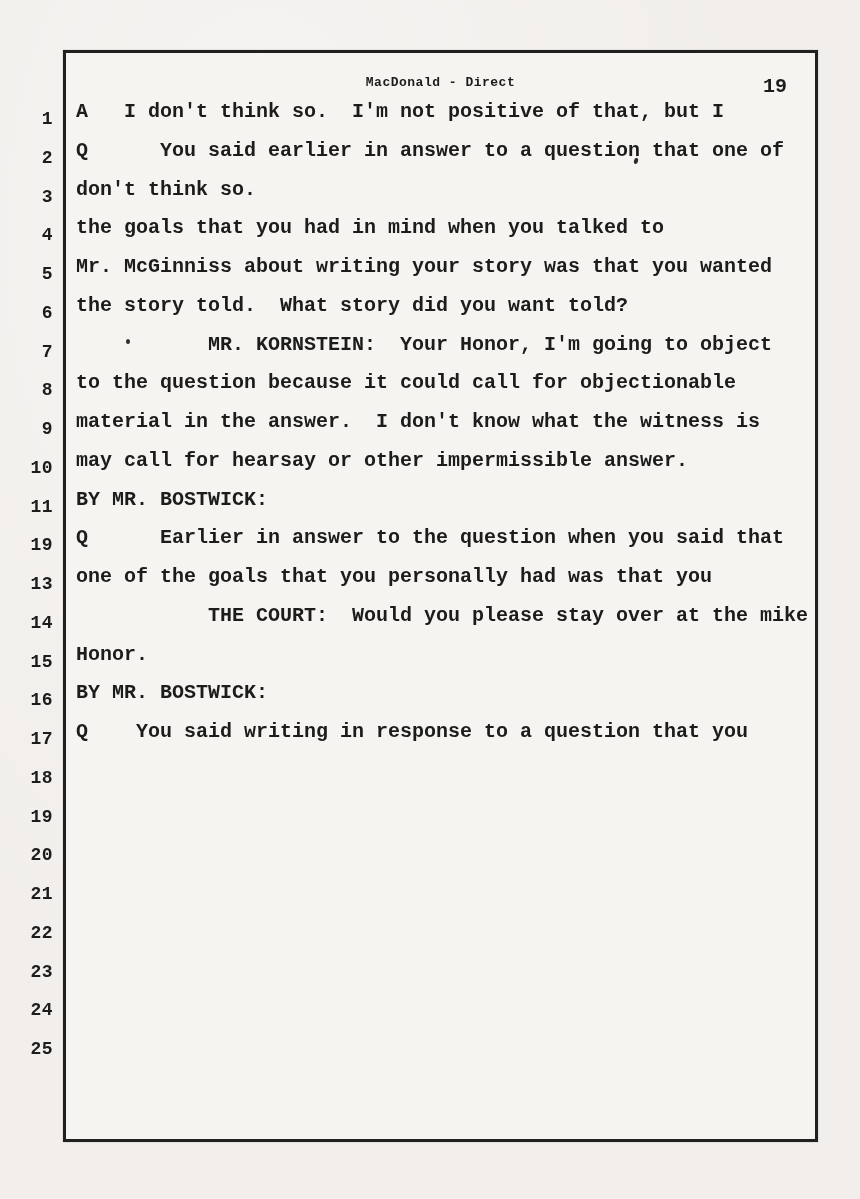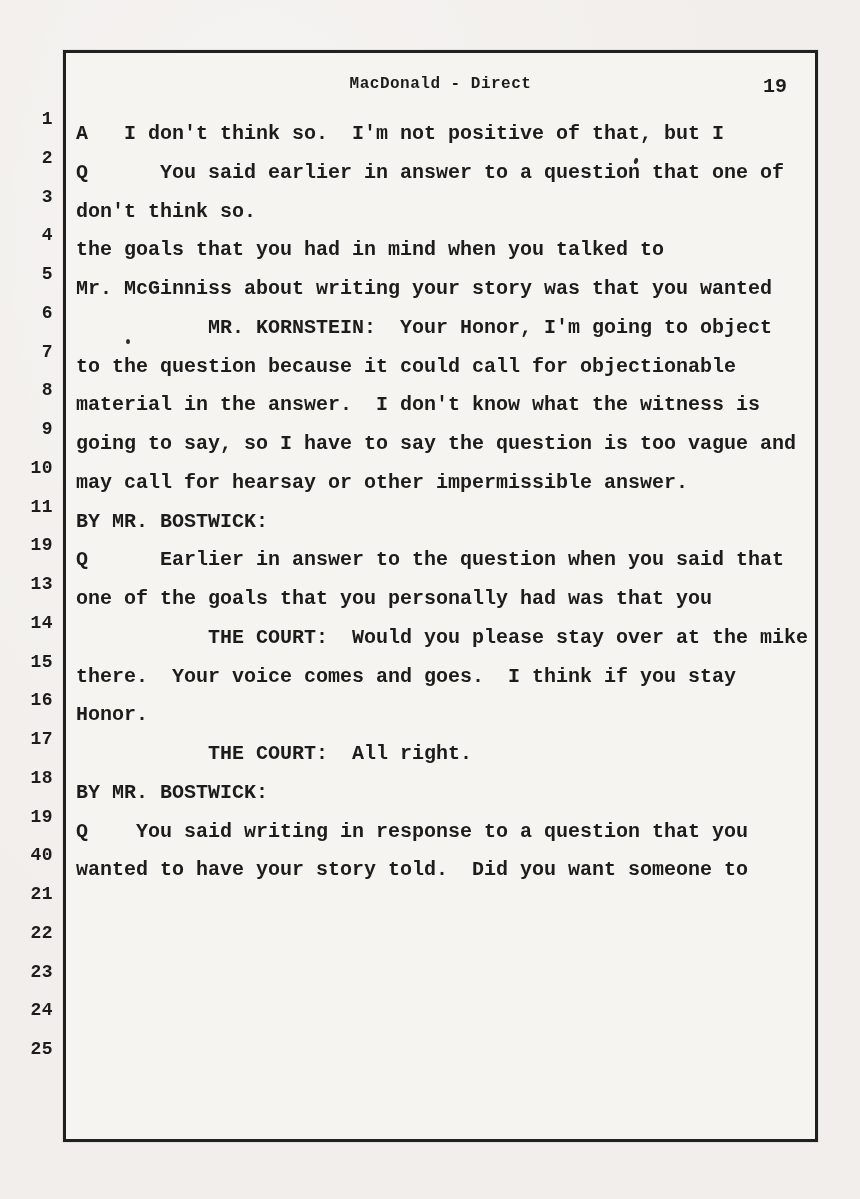--- a/index.html
+++ b/index.html
@@ -30,21 +30,21 @@
     box-shadow:0 0 0 1px rgba(0,0,0,0.06);
   }
   .doc-header{
     position:absolute;
     left:0;right:0;top:22px;
     height:39px;
   }
   .doc-title{
     display:block;
     text-align:center;
-    font-size:16px;
+    font-size:13px;
     font-weight:bold;
     letter-spacing:0.5px;
     white-space:pre;
   }
   .doc-pagenum{
     position:absolute;
     right:28px;top:0;
     font-size:20px;
     font-weight:bold;
   }
@@ -56,21 +56,21 @@
   }
   .lnum{
     height:38.75px;
     line-height:38.75px;
     font-size:18px;
     font-weight:bold;
     letter-spacing:0.5px;
   }
   .content{
     position:absolute;
-    left:10px;top:62px;
+    left:10px;top:40px;
     right:4px;
   }
   .tline{
     height:38.75px;
     line-height:38.75px;
     font-size:20px;
     font-weight:bold;
     white-space:pre;
     overflow:hidden;
   }
@@ -100,53 +100,50 @@
       <div class="lnum">10</div>
       <div class="lnum">11</div>
       <div class="lnum">19</div>
       <div class="lnum">13</div>
       <div class="lnum">14</div>
       <div class="lnum">15</div>
       <div class="lnum">16</div>
       <div class="lnum">17</div>
       <div class="lnum">18</div>
       <div class="lnum">19</div>
-      <div class="lnum">40</div>
+      <div class="lnum">20</div>
       <div class="lnum">21</div>
       <div class="lnum">22</div>
       <div class="lnum">23</div>
       <div class="lnum">24</div>
       <div class="lnum">25</div>
     </div>
 
   <div class="doc-box">
     <div class="doc-header">
       <span class="doc-title">MacDonald - Direct</span>
       <span class="doc-pagenum">19</span>
     </div>
     <div class="content" id="content">
         <div class="tline">A   I don't think so.  I'm not positive of that, but I</div>
         <div class="tline">Q      You said earlier in answer to a question that one of</div>
         <div class="tline">don't think so.</div>
         <div class="tline">the goals that you had in mind when you talked to</div>
         <div class="tline">Mr. McGinniss about writing your story was that you wanted</div>
+        <div class="tline">the story told.  What story did you want told?</div>
         <div class="tline">           MR. KORNSTEIN:  Your Honor, I'm going to object</div>
         <div class="tline">to the question because it could call for objectionable</div>
         <div class="tline">material in the answer.  I don't know what the witness is</div>
-        <div class="tline">going to say, so I have to say the question is too vague and</div>
         <div class="tline">may call for hearsay or other impermissible answer.</div>
         <div class="tline">BY MR. BOSTWICK:</div>
         <div class="tline">Q      Earlier in answer to the question when you said that</div>
         <div class="tline">one of the goals that you personally had was that you</div>
         <div class="tline">           THE COURT:  Would you please stay over at the mike</div>
-        <div class="tline">there.  Your voice comes and goes.  I think if you stay</div>
         <div class="tline">Honor.</div>
-        <div class="tline">           THE COURT:  All right.</div>
         <div class="tline">BY MR. BOSTWICK:</div>
         <div class="tline">Q    You said writing in response to a question that you</div>
-        <div class="tline">wanted to have your story told.  Did you want someone to</div>
       </div>
   </div>
 
   <div class="artifact-dot dot-1"></div>
   <div class="artifact-dot dot-2"></div>
 
 </div>
 
 </body></html>

